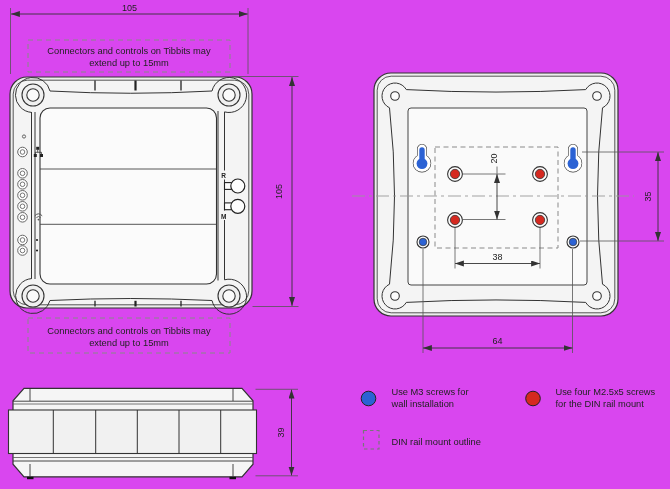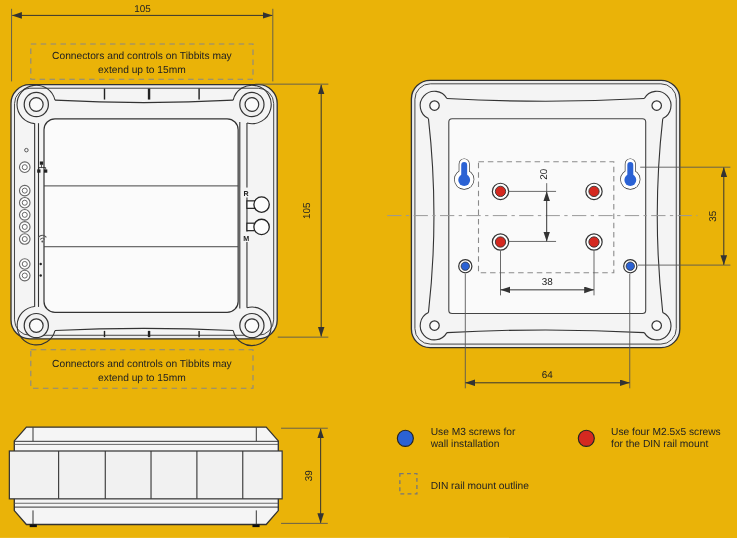--- a/index.html
+++ b/index.html
@@ -1,16 +1,16 @@
 <!DOCTYPE html>
 <html><head>
 <meta charset="utf-8">
 <style>
   html,body{margin:0;padding:0;background:#ffffff;}
-  .canvas{width:670px;height:489px;background:#eab308;position:relative;overflow:hidden;}
+  .canvas{width:670px;height:489px;background:#d946ef;position:relative;overflow:hidden;}
   svg{display:block;}
   text{font-family:"Liberation Sans","DejaVu Sans",sans-serif;fill:#222222;}
   .dim-label{font-size:9px;}
   .note-text{font-size:9.3px;}
   .legend-text{font-size:9.3px;}
   .btn-label{font-size:6.5px;font-weight:bold;}
   .dim-line{stroke:#333;stroke-width:0.9;fill:none;}
   .ext-line{stroke:#555;stroke-width:0.8;fill:none;}
   .plate{stroke:#333;stroke-width:1;fill:none;}
   .dash-note{stroke:#888;stroke-width:1;stroke-dasharray:5 4;fill:none;}

